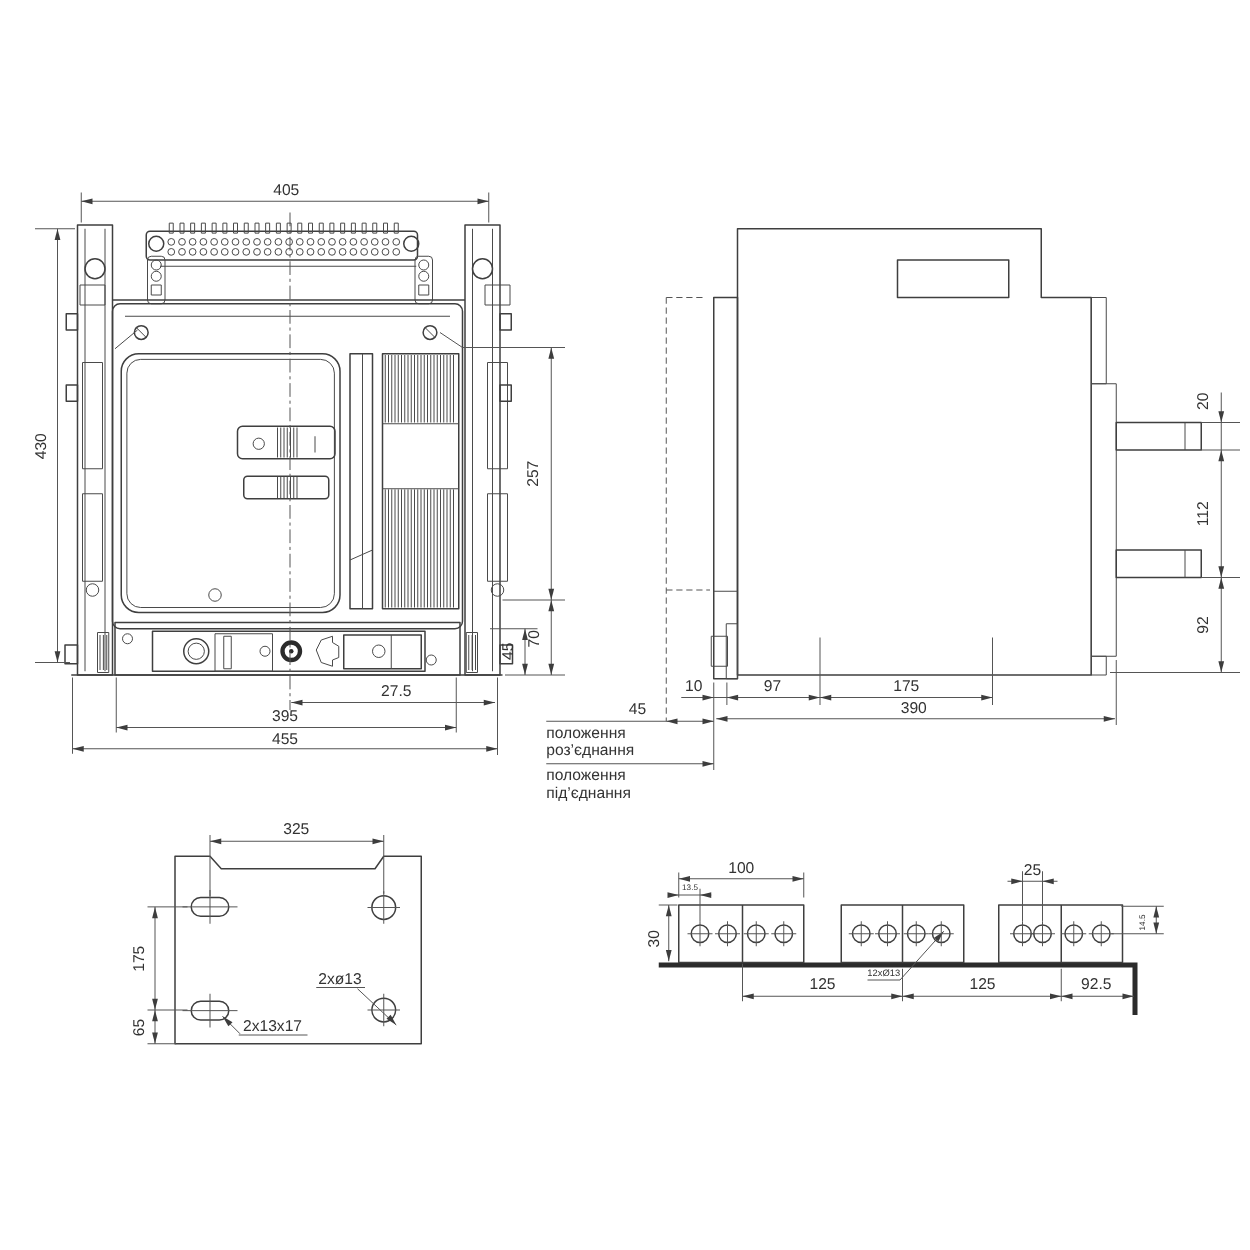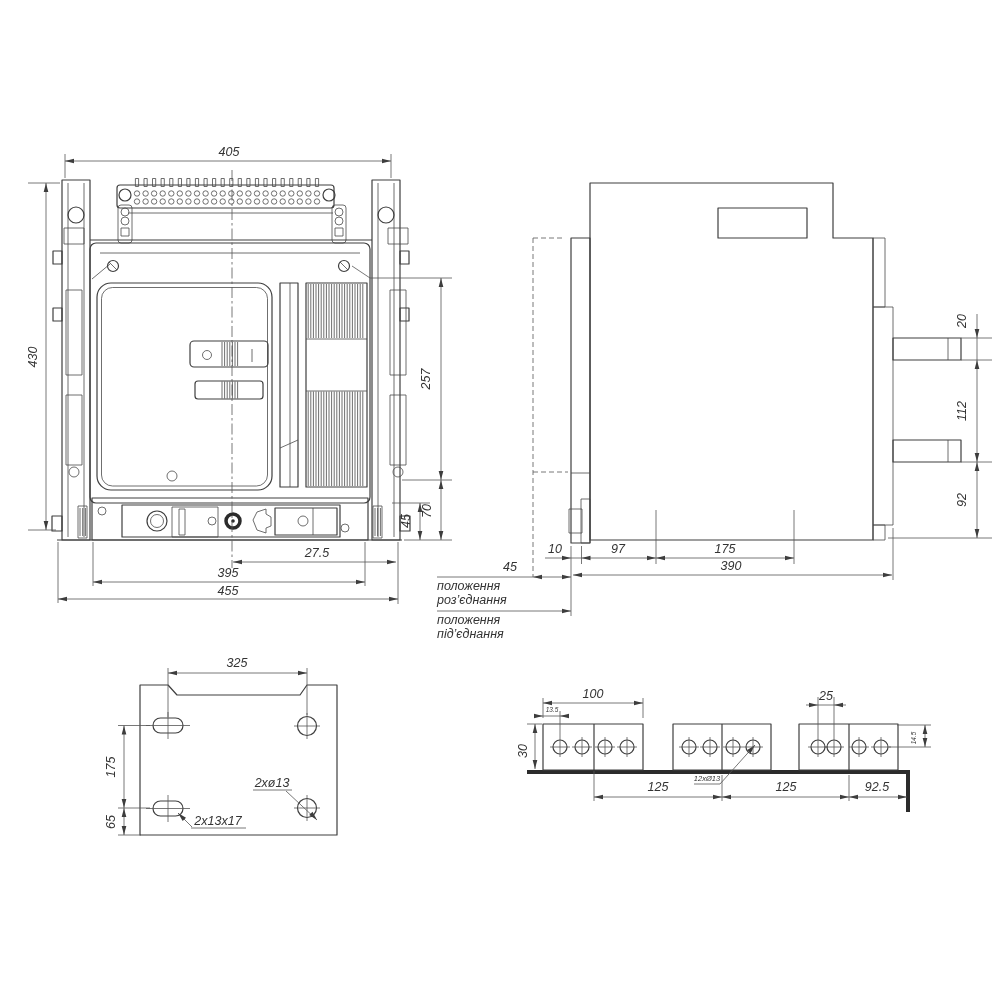--- a/index.html
+++ b/index.html
@@ -1,16 +1,16 @@
 <!DOCTYPE html>
 <html><head>
 <meta charset="utf-8">
 <style>
   html,body{margin:0;padding:0;background:#ffffff;}
-  .stage{position:relative;width:1000px;height:1000px;background:#fff;font-style:italic;}
+  .stage{position:relative;width:1000px;height:1000px;background:#fff;}
   svg{position:absolute;left:0;top:0;}
   .ol{fill:none;stroke:#3f3f3f;stroke-width:1.2;stroke-linejoin:round;}
   .ol2{fill:none;stroke:#4a4a4a;stroke-width:0.8;stroke-linejoin:round;}
   .thin{fill:none;stroke:#555555;stroke-width:0.8;}
   .dash{stroke-dasharray:5 3;}
   .cl{fill:none;stroke:#555;stroke-width:0.8;stroke-dasharray:11 3 2.5 3;}
   .dim{font-family:"Liberation Sans",sans-serif;font-size:12.5px;fill:#333;text-anchor:middle;}
   .dim.sm{font-size:6.5px;}
   .dim.md{font-size:7.5px;}
   .lbl{font-family:"Liberation Sans",sans-serif;font-size:12.5px;fill:#333;text-anchor:start;}

